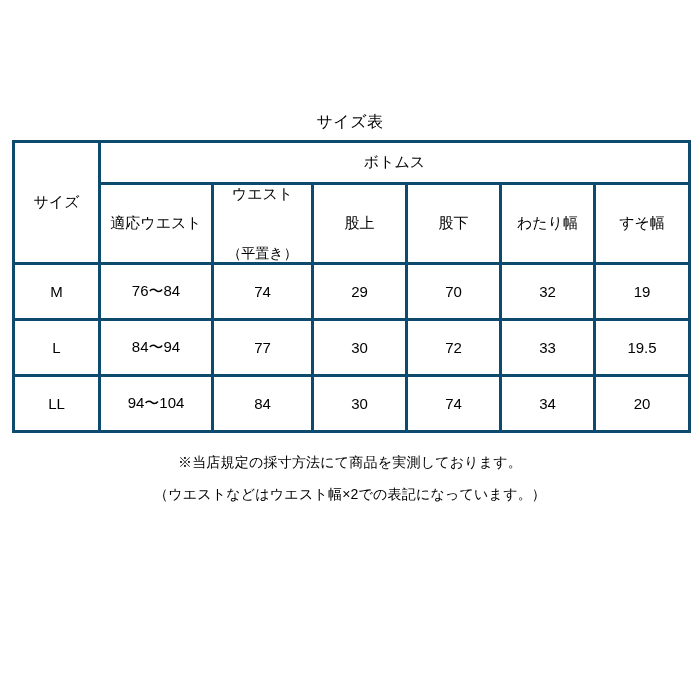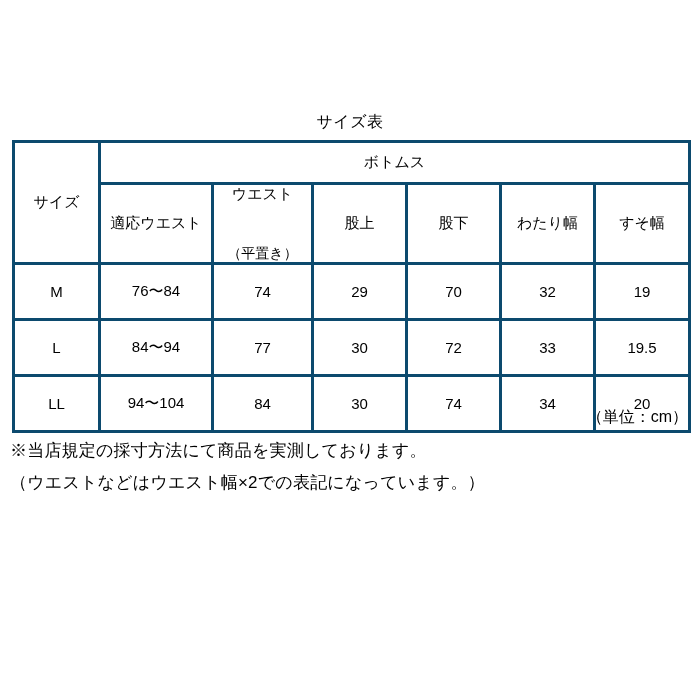--- a/index.html
+++ b/index.html
@@ -85,24 +85,25 @@
     text-align: right;
     font-size: 16px;
   }
   .notes {
     position: absolute;
     top: 440px;
     left: 10px;
     width: 680px;
   }
   .notes p {
-    margin: 0 0 9px 0;
-    font-size: 17px;
+    margin: 13px 0 9px 0;
+    font-size: 14px;
     line-height: 1.35;
     letter-spacing: 0.2px;
+    text-align: center;
   }
 </style>
 </head>
 <body>
 
 <div class="page">
 
   <div class="title">サイズ表</div>
 
   <div class="table-wrap">
@@ -169,20 +170,19 @@
           <td class="row-cell">84</td>
           <td class="row-cell">30</td>
           <td class="row-cell">74</td>
           <td class="row-cell">34</td>
           <td class="row-cell">20</td>
         </tr>
       </tbody>
     </table>
   </div>
 
-  <div class="unit">（単位：cm）</div>
 
   <div class="notes">
     <p>※当店規定の採寸方法にて商品を実測しております。</p>
     <p>（ウエストなどはウエスト幅×2での表記になっています。）</p>
   </div>
 
 </div>
 
 </body></html>

